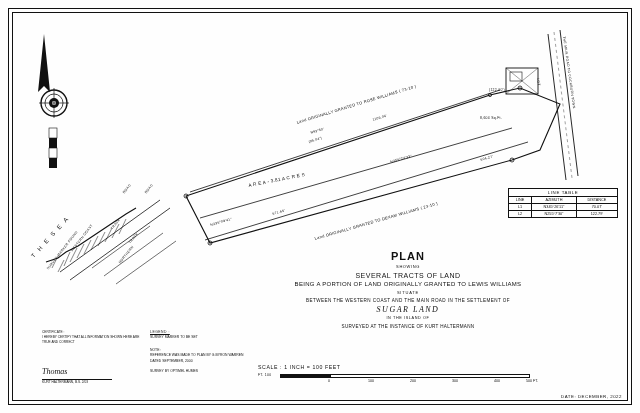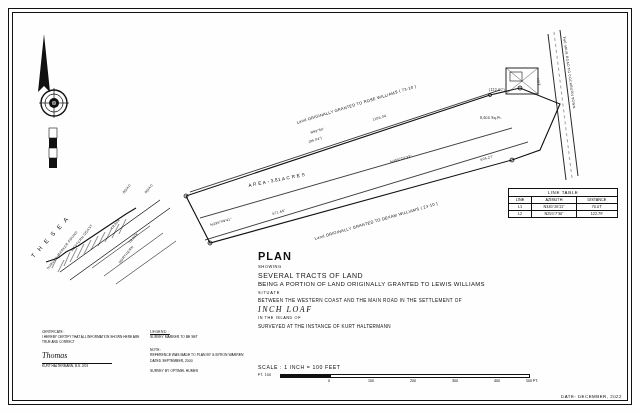--- a/index.html
+++ b/index.html
@@ -5,21 +5,21 @@
   html,body{margin:0;padding:0;background:#fff;}
   body{width:640px;height:413px;overflow:hidden;font-family:"Liberation Sans",sans-serif;color:#111;}
   #sheet{position:relative;width:640px;height:413px;background:#fefefe;}
   .frame{position:absolute;left:8px;top:8px;width:624px;height:397px;border:1.5px solid #111;box-sizing:border-box;}
   .inner-frame{position:absolute;left:12px;top:12px;width:616px;height:389px;border:0.8px solid #111;box-sizing:border-box;}
   svg{position:absolute;left:0;top:0;width:640px;height:413px;}
   .lbl{position:absolute;font-size:4.6px;letter-spacing:.3px;white-space:nowrap;color:#111;}
   .lbl.sm{font-size:4px;}
   .lbl.xs{font-size:3.4px;}
   .rot{transform-origin:0 0;}
-  .title-block{position:absolute;left:258px;top:250px;width:300px;}
+  .title-block{position:absolute;left:258px;top:250px;width:300px;text-align:center;}
   .t-plan{font-size:11px;letter-spacing:1px;font-weight:bold;}
   .t-showing{font-size:4px;letter-spacing:.6px;margin-top:2px;}
   .t-sub1{font-size:7px;letter-spacing:.5px;margin-top:3px;}
   .t-sub2{font-size:6px;letter-spacing:.3px;margin-top:2px;}
   .t-situate{font-size:4px;letter-spacing:.8px;margin-top:3px;}
   .t-between{font-size:4.6px;letter-spacing:.4px;margin-top:3px;}
   .t-sugar{font-size:8px;font-style:italic;letter-spacing:1.5px;margin-top:2px;font-family:"Liberation Serif",serif;}
   .t-island{font-size:3.8px;letter-spacing:.6px;margin-top:2px;}
   .t-loc{font-size:9px;letter-spacing:1px;margin-top:2px;font-weight:bold;}
   .t-surv{font-size:4.6px;letter-spacing:.3px;margin-top:4px;}
@@ -27,21 +27,21 @@
   .scale-txt{font-size:5.2px;letter-spacing:.6px;}
   .scale-bar{position:relative;margin-top:4px;height:12px;}
   .sbar{position:absolute;left:22px;top:0;width:250px;height:4px;border:0.7px solid #111;box-sizing:border-box;background:#fff;}
   .sbar .fill{position:absolute;left:0;top:0;width:50px;height:100%;background:#111;}
   .stick{position:absolute;top:4.5px;font-size:3.6px;}
   .lt-table{position:absolute;left:508px;top:188px;width:110px;}
   .lt-title{font-size:4.4px;text-align:center;letter-spacing:.6px;border:0.7px solid #111;border-bottom:none;padding:1px 0;}
   table.lt{border-collapse:collapse;width:110px;font-size:3.8px;}
   table.lt td,table.lt th{border:0.7px solid #111;padding:1px 2px;text-align:center;font-weight:normal;}
   .cert{position:absolute;left:42px;top:330px;width:100px;font-size:3.2px;line-height:1.5;}
-  .cert .sig{font-family:"Liberation Serif",serif;font-style:italic;font-size:8px;margin-top:6px;}
+  .cert .sig{font-family:"Liberation Serif",serif;font-style:italic;font-size:8px;margin-top:22px;}
   .cert .rule{border-top:0.7px solid #111;width:70px;margin-top:1px;}
   .legend{position:absolute;left:150px;top:330px;width:110px;font-size:3.4px;line-height:1.6;}
   .legend .hd{text-decoration:underline;letter-spacing:.5px;}
   .note{position:absolute;left:150px;top:348px;width:120px;font-size:3.4px;line-height:1.6;}
   .datebox{position:absolute;right:18px;bottom:14px;font-size:4.4px;letter-spacing:.5px;}
 </style>
 </head>
 <body>
 
 <div id="sheet">
@@ -169,21 +169,21 @@
       </table>
   </div>
 
   <div class="title-block">
     <div class="t-plan">PLAN</div>
     <div class="t-showing">SHOWING</div>
     <div class="t-sub1">SEVERAL TRACTS OF LAND</div>
     <div class="t-sub2">BEING A PORTION OF LAND ORIGINALLY GRANTED TO LEWIS WILLIAMS</div>
     <div class="t-situate">SITUATE</div>
     <div class="t-between">BETWEEN THE WESTERN COAST AND THE MAIN ROAD IN THE SETTLEMENT OF</div>
-    <div class="t-sugar">INCH  LOAF</div>
+    <div class="t-sugar">SUGAR  LAND</div>
     <div class="t-island">IN THE ISLAND OF</div>
     <div class="t-surv">SURVEYED AT THE INSTANCE OF KURT HALTERMANN</div>
   </div>
 
   <div class="scalebox">
     <div class="scale-txt">SCALE : 1 INCH = 100 FEET</div>
     <div class="scale-bar">
       <div class="lbl xs" style="left:0;top:-1px;">FT. 100</div>
       <div class="sbar">
           <div class="fill"></div>

